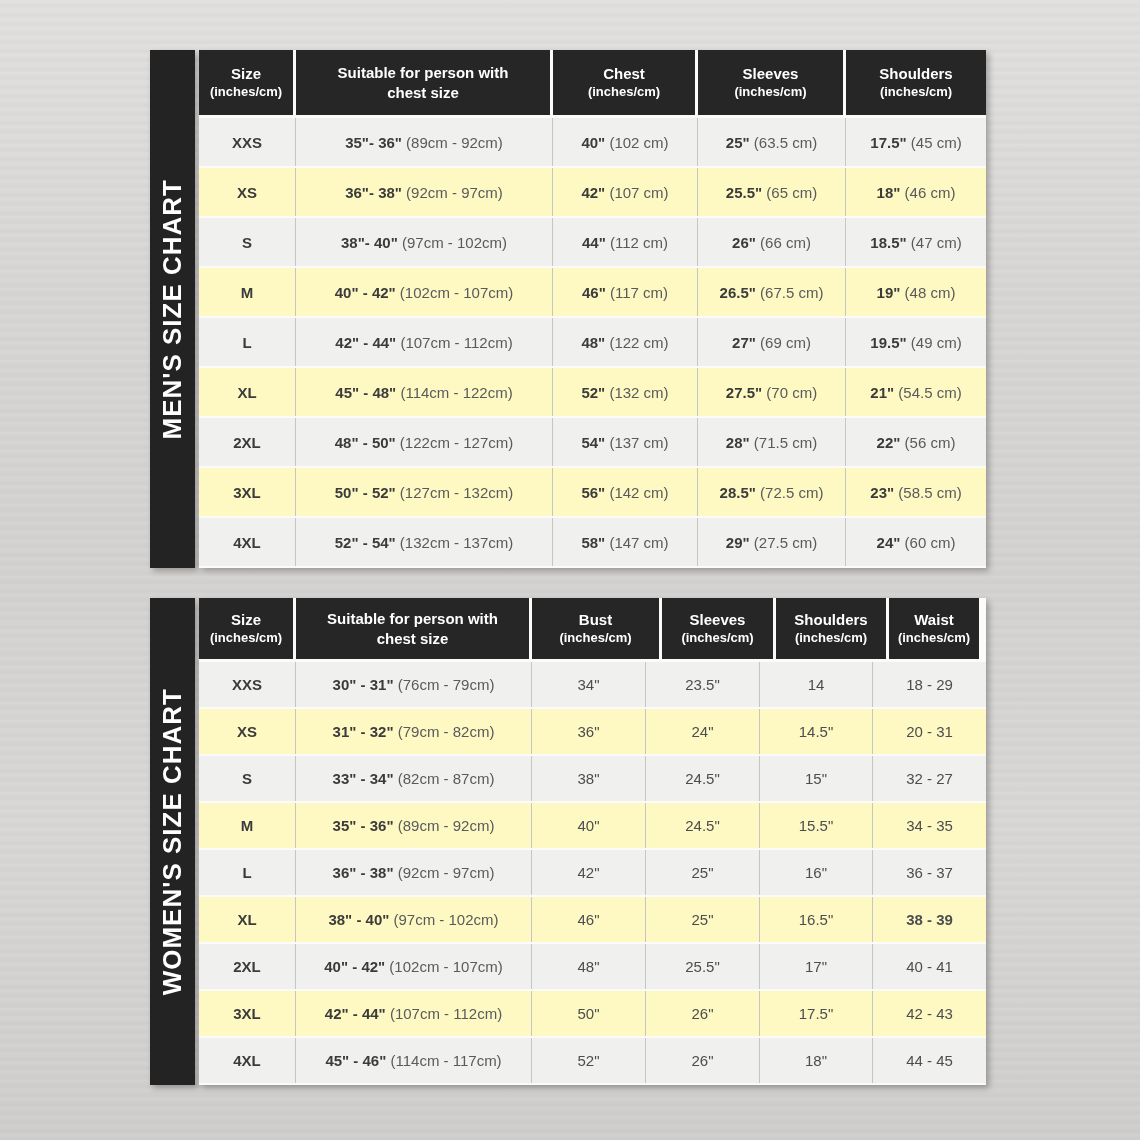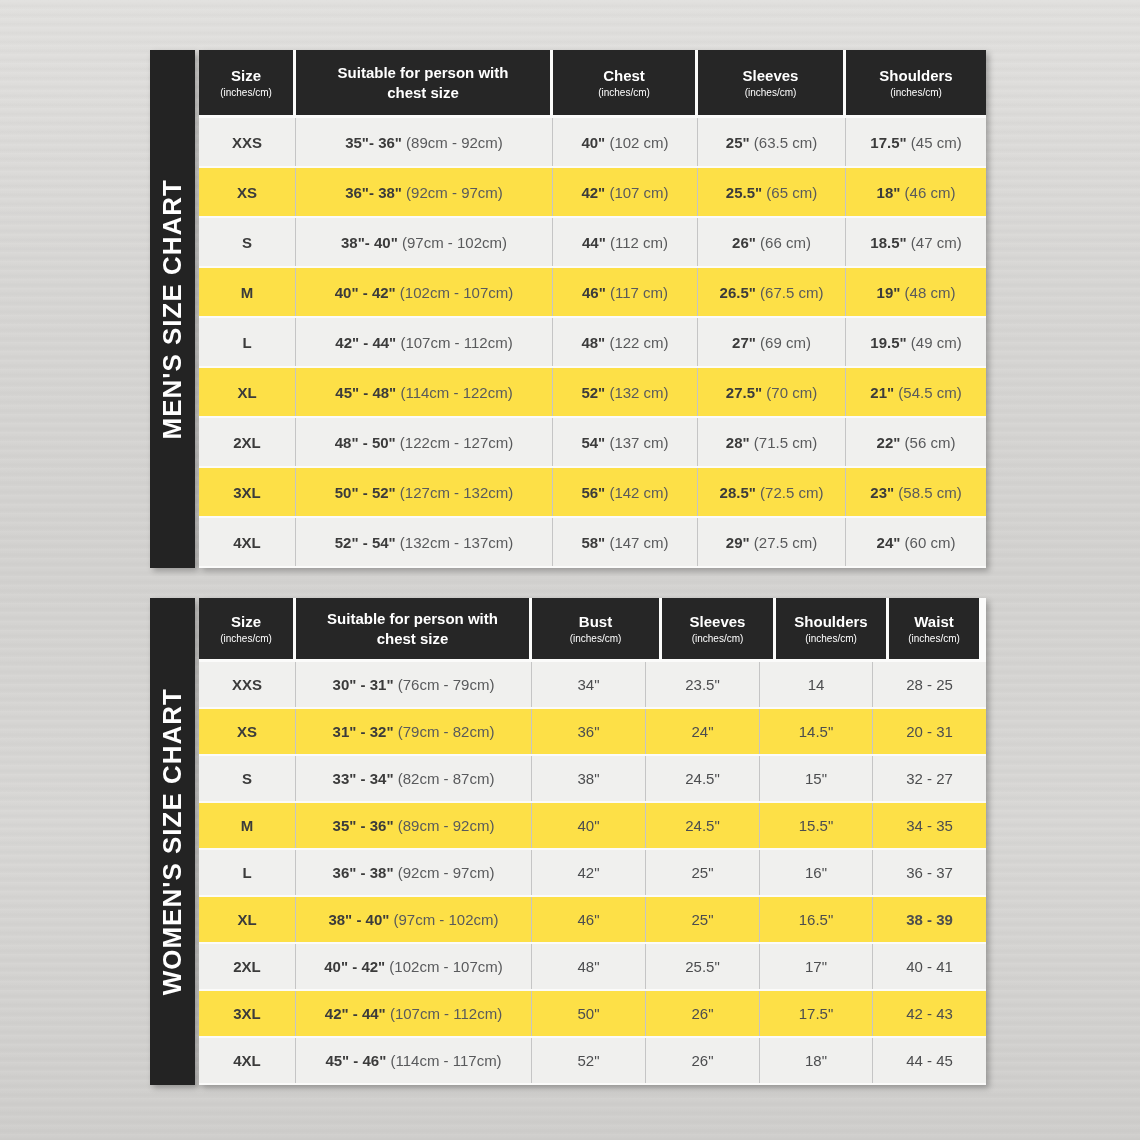--- a/index.html
+++ b/index.html
@@ -37,24 +37,24 @@
     box-shadow: 3px 3px 6px rgba(0,0,0,0.28);
   }
   .hrow { display: flex; border-bottom: 3px solid #fbfbfa; }
   .hcell {
     background: #262626; color: #ffffff;
     display: flex; flex-direction: column; align-items: center; justify-content: center;
     border-right: 3px solid #fbfbfa; text-align: center;
   }
   .hcell:last-child { border-right: none; }
   .h1  { font-weight: 700; font-size: 15px; line-height: 1.3; }
-  .h2  { font-weight: 400; font-size: 10px; line-height: 1.3; }
+  .h2  { font-weight: 700; font-size: 13px; line-height: 1.3; }
   .h2b { font-weight: 700; font-size: 15px; }
 
-  .row { display: flex; background: #fde047; border-bottom: 2px solid #fbfbfa; }
+  .row { display: flex; background: #fef9c3; border-bottom: 2px solid #fbfbfa; }
   .row:nth-child(even) { background: #f0f0ee; }
   .cell {
     display: flex; align-items: center; justify-content: center;
     border-right: 1px solid #c5c5c5; font-size: 15px; text-align: center;
   }
   .cell:last-child { border-right: none; }
   .sizec { font-weight: 700; color: #3b3b3b; }
   .bt { font-weight: 700; color: #3b3b3b; }
   .rt { font-weight: 400; color: #595a5c; }
   .plain { color: #4c4d4f; }
@@ -296,21 +296,21 @@
       </div>
       <div class="row" style="height: 47px;">
         <div class="cell sizec" style="width: 97px;">XXS</div>
         <div class="cell" style="width: 236px;">
           <span class="bt">30" - 31"</span>
           <span class="rt">&nbsp;(76cm - 79cm)</span>
         </div>
         <div class="cell plain" style="width: 114px;">34"</div>
         <div class="cell plain" style="width: 114px;">23.5"</div>
         <div class="cell plain" style="width: 113px;">14</div>
-        <div class="cell plain" style="width: 113px;">28 - 25</div>
+        <div class="cell plain" style="width: 113px;">18 - 29</div>
       </div>
       <div class="row" style="height: 47px;">
         <div class="cell sizec" style="width: 97px;">XS</div>
         <div class="cell" style="width: 236px;">
           <span class="bt">31" - 32"</span>
           <span class="rt">&nbsp;(79cm - 82cm)</span>
         </div>
         <div class="cell plain" style="width: 114px;">36"</div>
         <div class="cell plain" style="width: 114px;">24"</div>
         <div class="cell plain" style="width: 113px;">14.5"</div>

